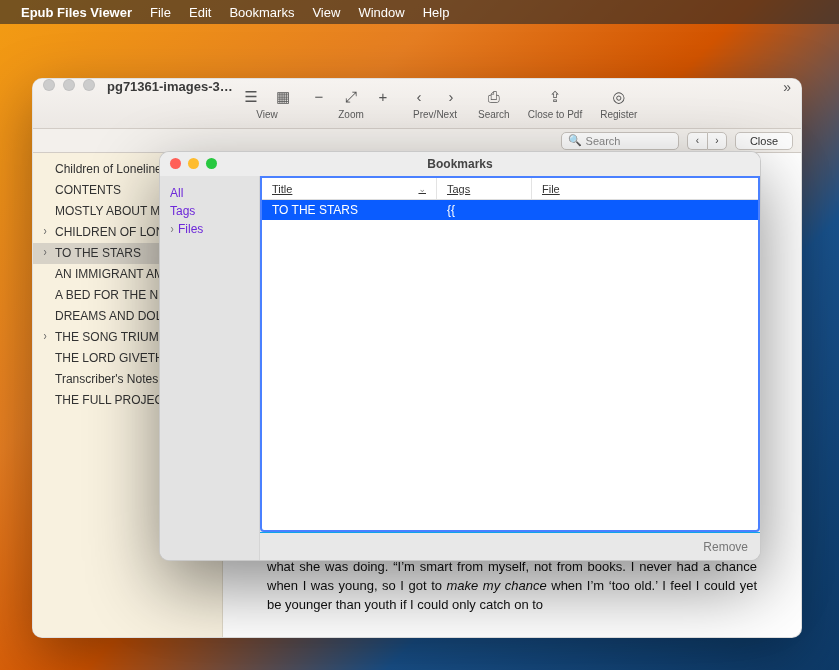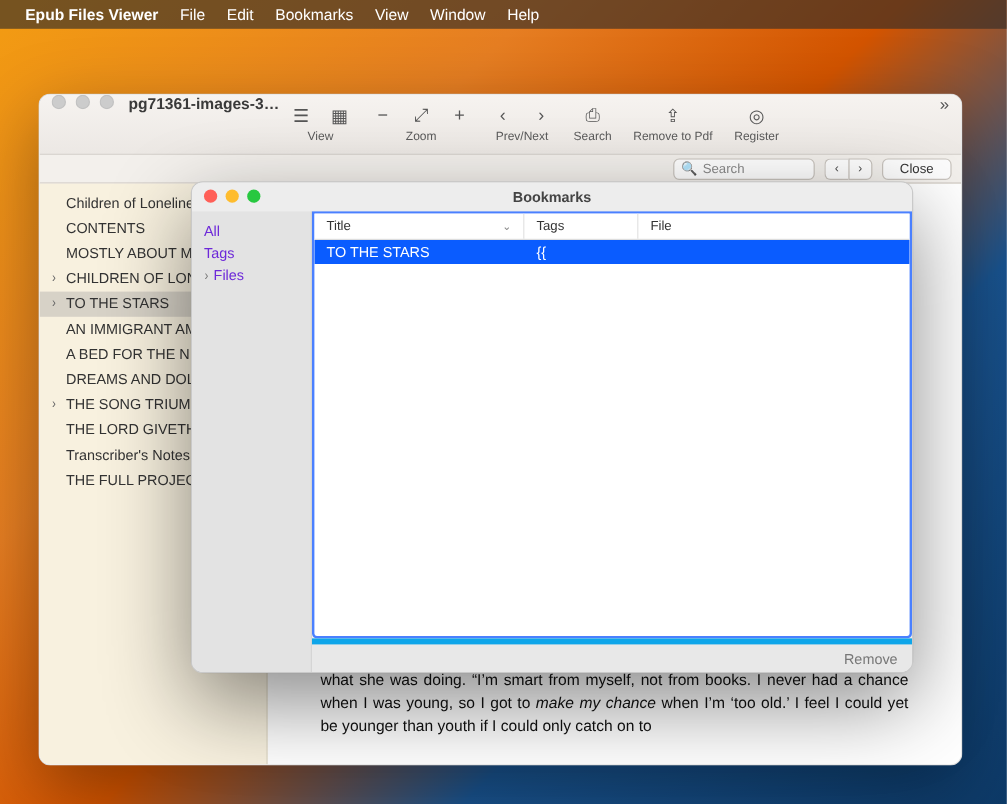--- a/index.html
+++ b/index.html
@@ -48,28 +48,28 @@
   .bm-titlebar { height: 24px; display: flex; align-items: center; justify-content: center; position: relative; font-size: 12px; color: #444; font-weight:600; background:#ededed;}
   .bm-traffic { position: absolute; left: 10px; top: 6px; display: flex; gap: 7px; }
   .bm-dot { width: 11px; height: 11px; border-radius: 50%; }
   .bm-body { flex:1; display: flex; }
   .bm-side { width: 100px; background: #e3e3e3; padding: 8px 10px; font-size: 12px; color: #6d28d9; border-right:1px solid #d5d5d5;}
   .bm-side div { padding: 2px 0; }
   .bm-side .files::before { content:"›"; margin-right:4px; color:#777; display:inline-block; transform:scaleX(0.8);}
   .bm-main { flex:1; display:flex; flex-direction:column;}
   .bm-table { flex:1; border: 2px solid #4a80ff; margin: 0 0 0 0; background:#fff; border-radius:0 0 4px 4px; overflow:hidden;}
   .bm-header { display:flex; height: 22px; background:#fff; border-bottom:1px solid #ddd; font-size:11px; color:#333; align-items:center;}
-  .bm-col { padding: 0 10px; border-right: 1px solid #e3e3e3; display:flex; align-items:center; height:100%;}
+  .bm-col { padding: 0 10px; border-right: 1px solid #e3e3e3; display:flex; align-items:center; height:100%;text-decoration:underline;}
   .bm-col.title { width: 175px; justify-content:space-between;}
   .bm-col.tags { width: 95px;}
   .bm-col.file { flex:1; border-right:none;}
   .bm-row { display:flex; height: 20px; background:#0a5cff; color:#fff; font-size:12px; align-items:center;}
   .bm-row .c1 { width:175px; padding-left:10px;}
   .bm-row .c2 { width:95px; padding-left:10px;}
-  .bm-footer { height: 28px; background:#e8e8e8; border-top:5px solid #0ea5e9; display:flex; justify-content:flex-end; align-items:center; padding: 0 12px;}
+  .bm-footer { height: 28px; background:#e8e8e8; border-top:1px solid #0ea5e9; display:flex; justify-content:flex-end; align-items:center; padding: 0 12px;}
   .bm-remove { font-size: 12px; color:#777; background:none; border:none;}
   .chev-tiny { font-size:9px; color:#888;}
 </style>
 </head>
 <body>
 
 <div class="menubar">
   <span class="apple-logo"></span>
   <span class="app-name">Epub Files Viewer</span>
   <span>File</span>
@@ -118,21 +118,21 @@
       <div class="tb-icons">
           <div class="tb-icon">⎙</div>
         </div>
       <div class="tb-label">Search</div>
     </div>
     <div class="tb-sep"></div>
     <div class="tb-group">
       <div class="tb-icons">
           <div class="tb-icon">⇪</div>
         </div>
-      <div class="tb-label">Remove to Pdf</div>
+      <div class="tb-label">Close to Pdf</div>
     </div>
     <div class="tb-sep"></div>
     <div class="tb-group">
       <div class="tb-icons">
           <div class="tb-icon">◎</div>
         </div>
       <div class="tb-label">Register</div>
     </div>
     <div class="tb-more">»</div>
   </div>

